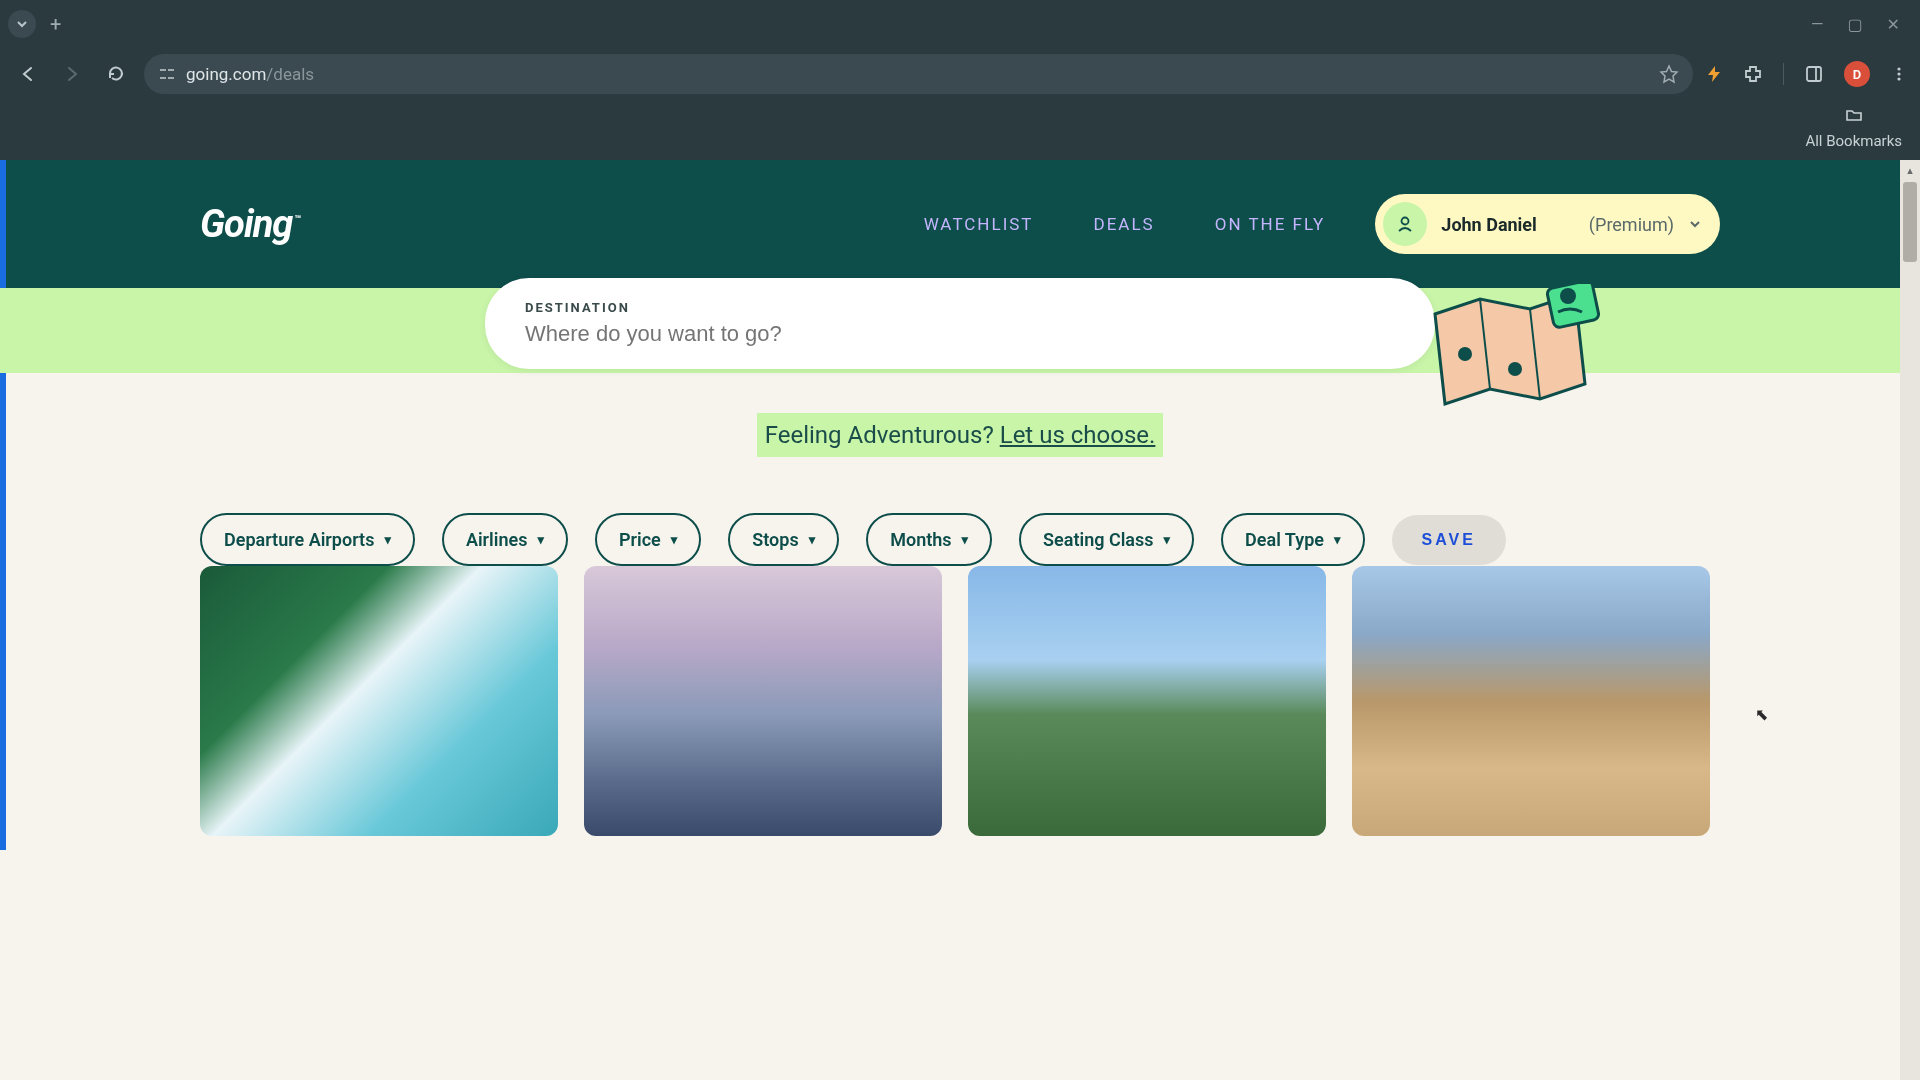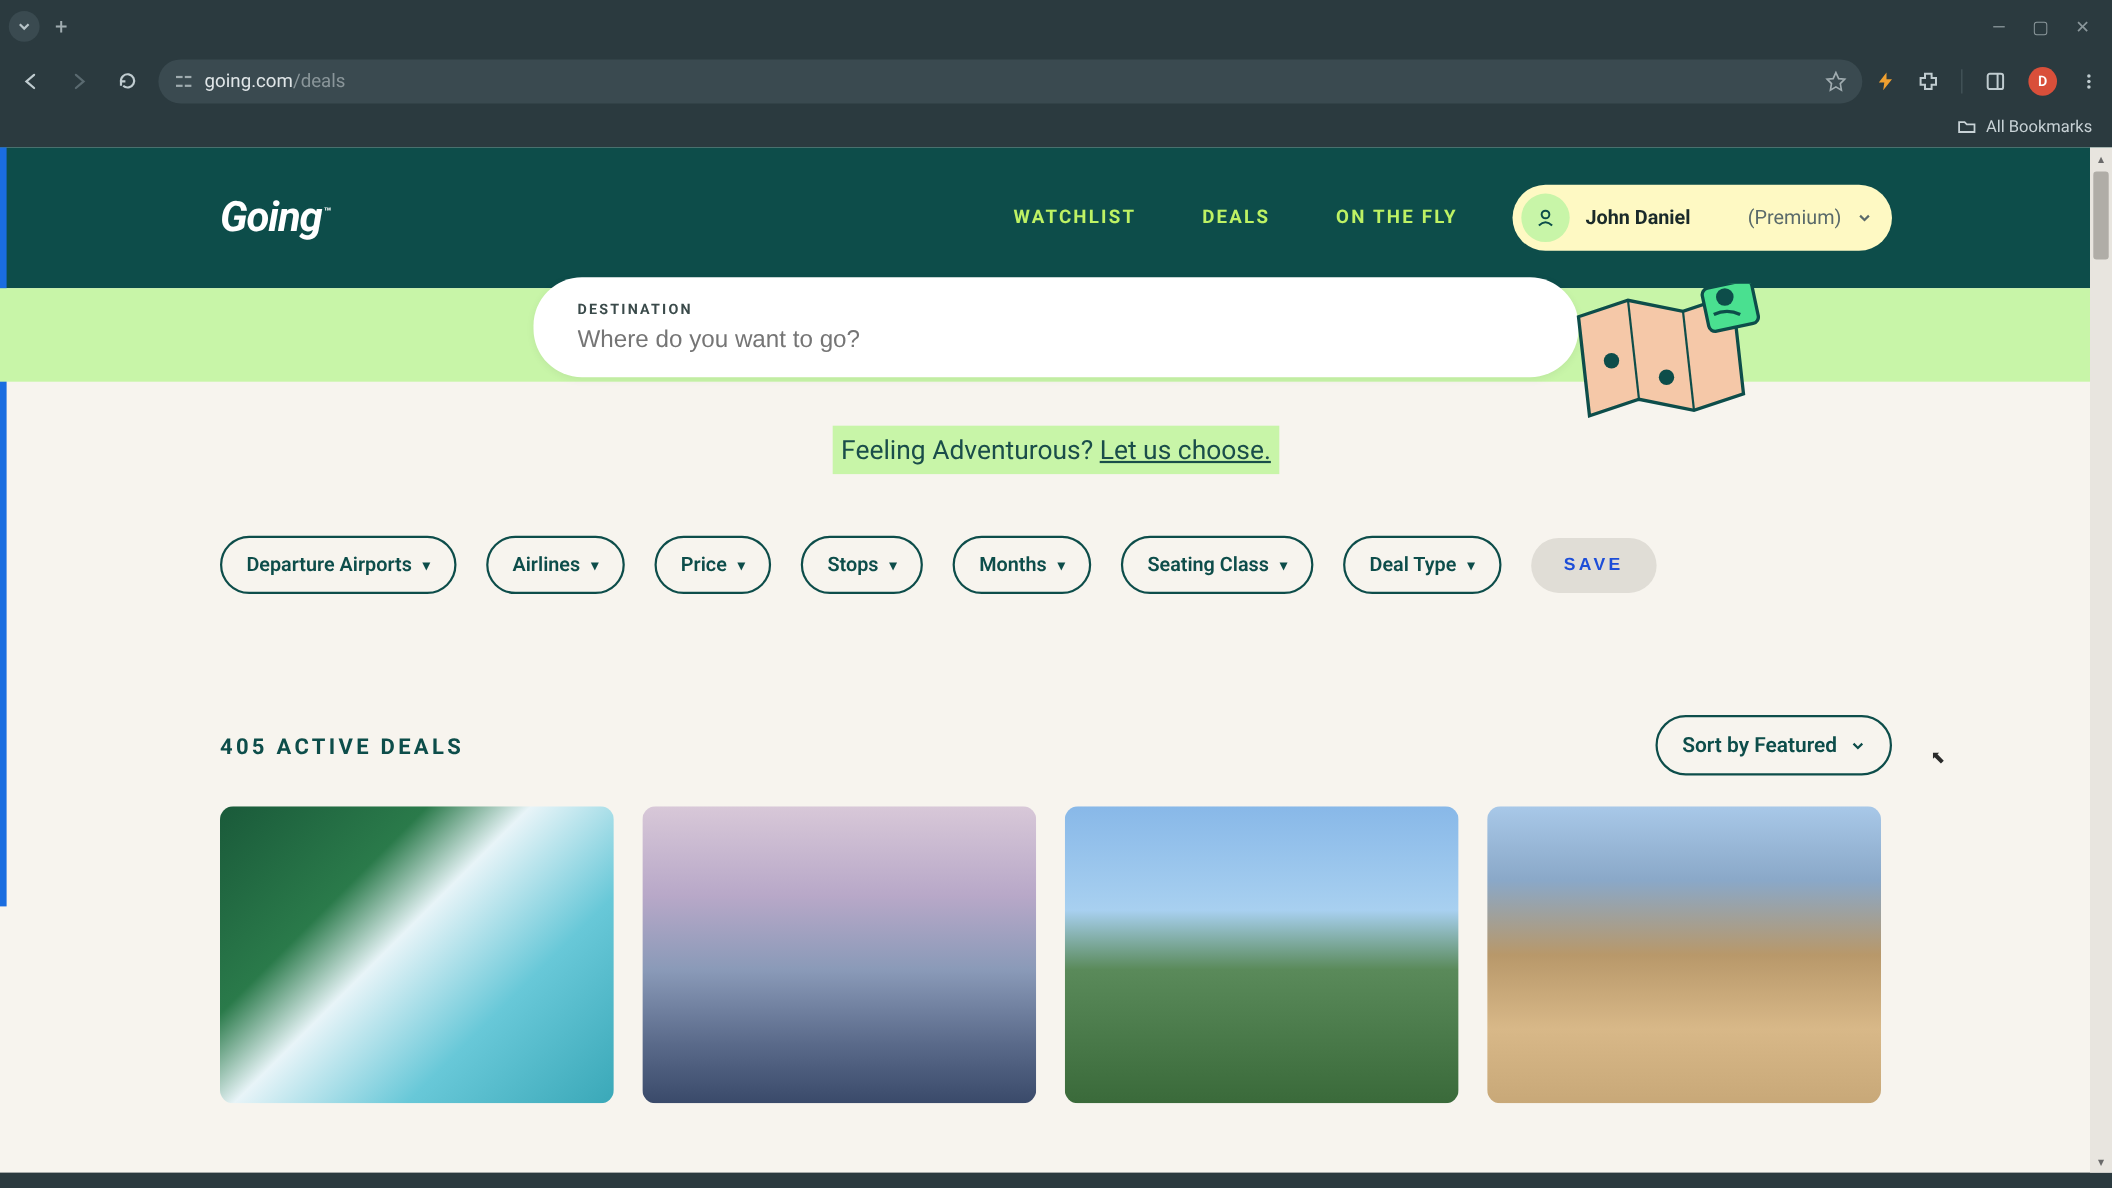--- a/index.html
+++ b/index.html
@@ -23,37 +23,37 @@
 .url-icon { color: #a0acb0; }
 .url-text .domain { color: #e0e6e8; }
 .url-text .path { color: #8a969a; }
 .star-icon { margin-left: auto; color: #a0acb0; cursor: pointer; }
 .toolbar-icons { display: flex; gap: 20px; align-items: center; color: #c0ccd0; }
 .toolbar-icons > * { cursor: pointer; }
 .avatar-badge { width: 26px; height: 26px; border-radius: 50%; background: #d94f3a; color: #fff; display: flex; align-items: center; justify-content: center; font-size: 13px; font-weight: 600; }
 .divider-v { width: 1px; height: 22px; background: #4a5a60; }
 
 .bookmarks-bar { display: flex; justify-content: flex-end; padding: 6px 18px 10px; }
-.bookmarks-btn { display: flex; align-items: center; gap: 8px; color: #c8d2d6; font-size: 15px; cursor: pointer; }
+.bookmarks-btn { display: flex; align-items: center; gap: 8px; color: #c8d2d6; font-size: 15px; cursor: pointer; flex-direction: column; }
 
 
 .page-wrap { position: relative; background: #f7f4ee; height: calc(1080px - 148px); }
 .scrollbar { position: absolute; right: 0; top: 0; width: 20px; height: 100%; background: #e8e5df; }
 .scroll-up, .scroll-down { position: absolute; left: 0; width: 20px; height: 20px; display: flex; align-items: center; justify-content: center; color: #6a6a6a; font-size: 11px; }
 .scroll-up { top: 0; }
 .scroll-down { bottom: 0; }
 .scroll-thumb { position: absolute; left: 3px; top: 22px; width: 14px; height: 80px; background: #b0ada7; border-radius: 3px; }
 
 .side-accent { position: absolute; left: 0; top: 0; width: 6px; height: 690px; background: #1a6de0; }
 
 .site-header { height: 128px; background: #0d4d4a; display: flex; align-items: center; padding: 0 200px; }
 .logo { color: #fff; font-size: 38px; font-weight: 700; font-style: italic; letter-spacing: -1px; }
 .logo-tm { font-size: 11px; vertical-align: super; font-style: normal; margin-left: 2px; }
 .nav-links { display: flex; gap: 60px; margin-left: auto; }
-.nav-link { color: #bef264; font-weight: 700; letter-spacing: 2px; font-size: 17px; cursor: pointer; }
+.nav-link { color: #c4b5fd; font-weight: 400; letter-spacing: 2px; font-size: 17px; cursor: pointer; }
 .user-pill { margin-left: 50px; background: #fef9c3; border-radius: 32px; padding: 8px 18px 8px 8px; display: flex; align-items: center; gap: 14px; cursor: pointer; }
 .user-avatar { width: 44px; height: 44px; border-radius: 50%; background: #c8f5a8; display: flex; align-items: center; justify-content: center; color: #0d4d4a; }
 .user-name { font-weight: 700; color: #1a2a2a; font-size: 18px; }
 .user-tier { color: #5a6a6a; font-size: 18px; margin-left: 38px; }
 .user-chevron { color: #5a6a6a; }
 
 .search-band { background: #c8f5a8; padding: 0 0 0 0; position: relative; height: 85px; }
 .search-card-wrap { position: absolute; left: 50%; transform: translateX(-50%); top: -10px; width: 950px; }
 .search-card { background: #fff; border-radius: 44px; padding: 22px 40px; box-shadow: 0 2px 8px rgba(0,0,0,.06); }
 .search-label { font-size: 13px; font-weight: 700; letter-spacing: 2px; color: #3a4a4a; margin-bottom: 6px; }
@@ -263,31 +263,20 @@
       <span>Seating Class</span>
         <span class="filter-chevron">▾</span>
     </div>
     <div class="filter-pill">
       <span>Deal Type</span>
         <span class="filter-chevron">▾</span>
     </div>
     <button class="save-btn">SAVE</button>
   </div>
 
-  <div class="results-header">
-    <div class="deals-count">405 ACTIVE DEALS</div>
-    <div class="sort-pill">
-      <span>Sort by Featured</span>
-      <span>
-        <svg width="14" height="14" viewBox="0 0 14 14">
-            <path d="M3 5 L7 9 L11 5" stroke="currentColor" stroke-width="2" fill="none"></path>
-          </svg>
-      </span>
-    </div>
-  </div>
 
   <div class="cards-row">
     <div class="deal-card">
         <div class="card-img img1"></div>
       </div>
     <div class="deal-card">
         <div class="card-img img2"></div>
       </div>
     <div class="deal-card">
         <div class="card-img img3"></div>

